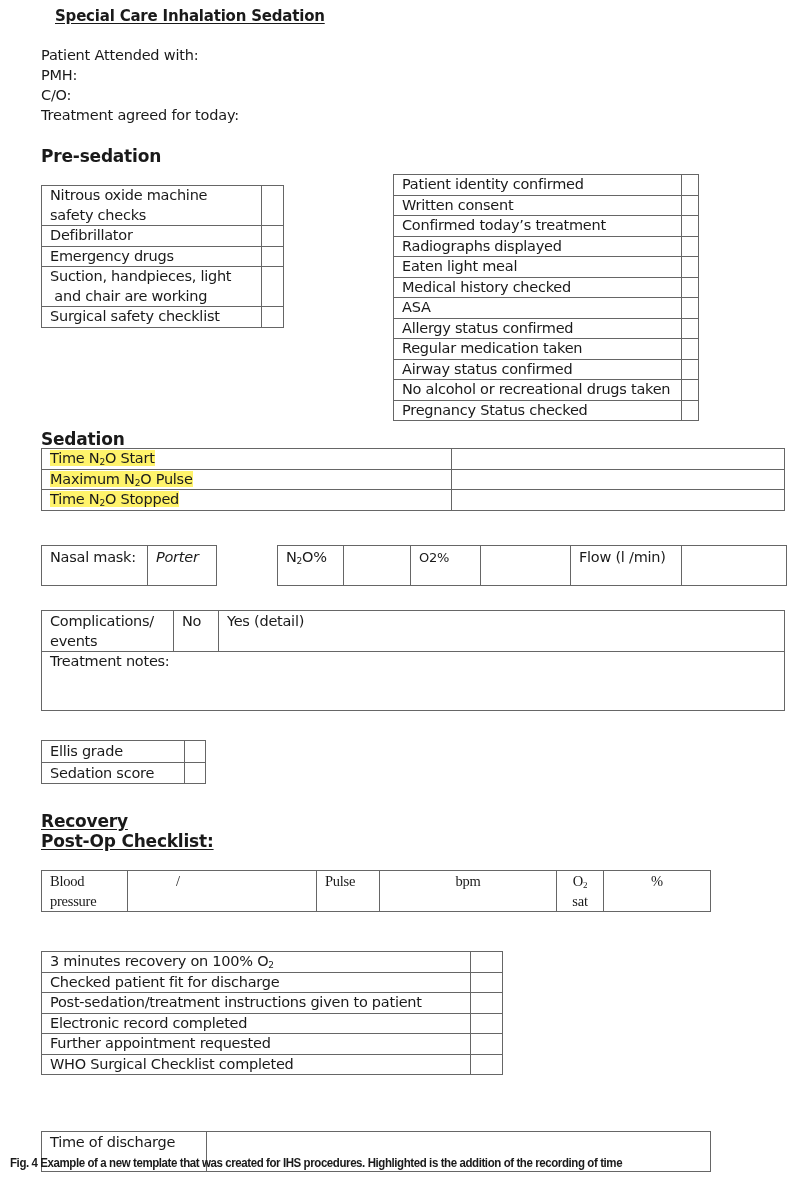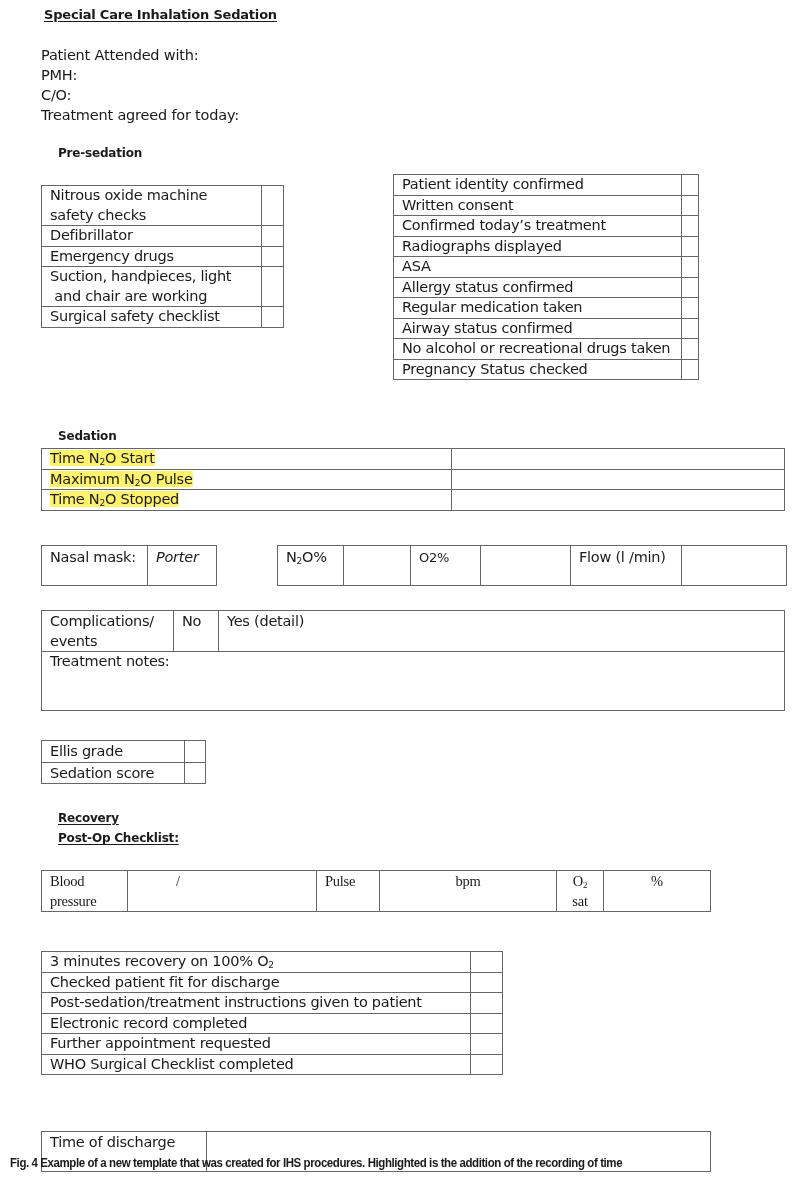--- a/index.html
+++ b/index.html
@@ -1,21 +1,21 @@
 <!DOCTYPE html>
 <html><head>
 <meta charset="utf-8">
 <style>
   html, body { margin:0; padding:0; background:#ffffff; }
   body { width:804px; height:1188px; position:relative; overflow:hidden;
          font-family:"DejaVu Sans", "Liberation Sans", sans-serif; color:#1a1a1a; font-size:14px; }
   .abs { position:absolute; }
-  .title { left:44px; top:7px; font-weight:bold; font-size:13px; text-decoration:underline; text-underline-offset:2px; letter-spacing:-0.2px; }
+  .title { left:55px; top:7px; font-weight:bold; font-size:15px; text-decoration:underline; text-underline-offset:2px; letter-spacing:-0.2px; }
   .line { left:41px; font-size:14.5px; letter-spacing:-0.2px; }
-  .h { left:58px; font-weight:bold; font-size:12px; letter-spacing:-0.2px; }
+  .h { left:41px; font-weight:bold; font-size:17px; letter-spacing:-0.2px; }
   .hu { text-decoration:underline; text-underline-offset:2px; }
   table { border-collapse:collapse; position:absolute; font-size:14.5px; letter-spacing:-0.25px; }
   td { border:1px solid #666; padding:0 8px; vertical-align:top; line-height:19.5px; }
   td.box { padding:0; }
   .hl { background:#fff36b; }
   sub { font-size:9px; vertical-align:-2px; line-height:0; }
   .caption { left:10px; top:1156px; font-family:"Liberation Sans", sans-serif; font-weight:bold; font-size:12.5px; letter-spacing:-0.45px; transform:scaleX(0.92); transform-origin:left; white-space:nowrap; }
 </style>
 </head>
 <body>
@@ -66,20 +66,28 @@
       </tr>
   <tr>
         <td>Confirmed today’s treatment</td>
         <td class="box"></td>
       </tr>
   <tr>
         <td>Radiographs displayed</td>
         <td class="box"></td>
       </tr>
   <tr>
+        <td>Eaten light meal</td>
+        <td class="box"></td>
+      </tr>
+  <tr>
+        <td>Medical history checked</td>
+        <td class="box"></td>
+      </tr>
+  <tr>
         <td>ASA</td>
         <td class="box"></td>
       </tr>
   <tr>
         <td>Allergy status confirmed</td>
         <td class="box"></td>
       </tr>
   <tr>
         <td>Regular medication taken</td>
         <td class="box"></td>

